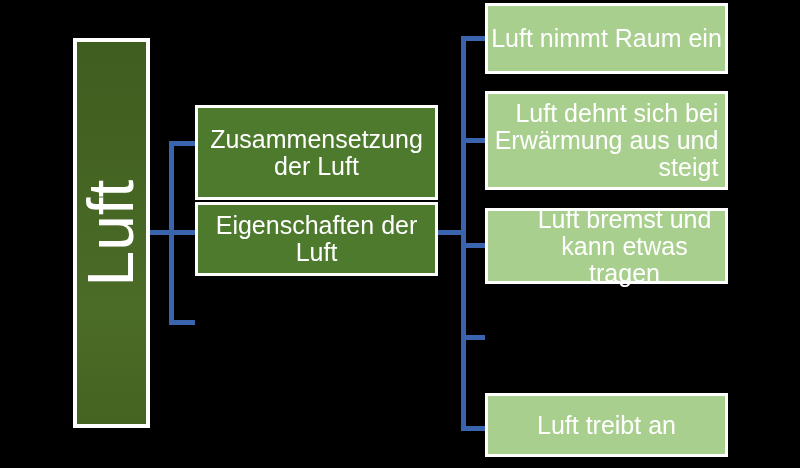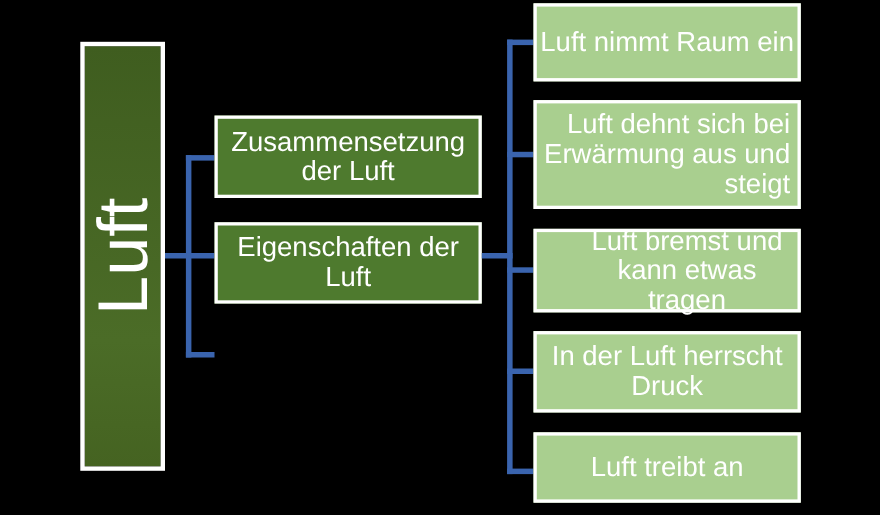--- a/index.html
+++ b/index.html
@@ -33,21 +33,21 @@
     border-width: 4px;
     background: linear-gradient(180deg, var(--root_fill_top, #3f5d1f) 0%, var(--root_fill_bottom, #4b6c27) 70%, #456321 100%);
   }
   .root .rot {
     transform: rotate(-90deg);
     white-space: nowrap;
     font-size: 64px;
     line-height: 64px;
   }
   .topic { left: 195px; width: 243px; background: var(--topic_fill, #4e7a2e); }
-  #topic-0 { top: 105px; height: 75px; }
+  #topic-0 { top: 105px; height: 95px; }
   #topic-1 { top: 202px; height: 74px; }
   #topic-2 { top: 288px; height: 73px; }
   .leaf { left: 485px; width: 243px; background: var(--leaf_fill, #a9cf8f); }
   #leaf-0 { top: 3px;   height: 71px; }
   #leaf-1 { top: 91px;  height: 99px; text-align: right; }
   #leaf-2 { top: 208px; height: 76px; padding-left: 36px; }
   #leaf-3 { top: 301px; height: 74px; }
   #leaf-4 { top: 393px; height: 64px; }
   .conn {
     position: absolute;
@@ -103,21 +103,17 @@
   </div>
   <div class="node leaf" id="leaf-1">
     <span>Luft dehnt sich bei
 Erwärmung aus und
 steigt</span>
   </div>
   <div class="node leaf" id="leaf-2">
     <span>Luft bremst und
 kann etwas tragen</span>
   </div>
-  <div class="node leaf" id="leaf-3">
-    <span>In der Luft herrscht
-Druck</span>
-  </div>
   <div class="node leaf" id="leaf-4">
     <span>Luft treibt an</span>
   </div>
 
 </div>
 
 </body></html>

